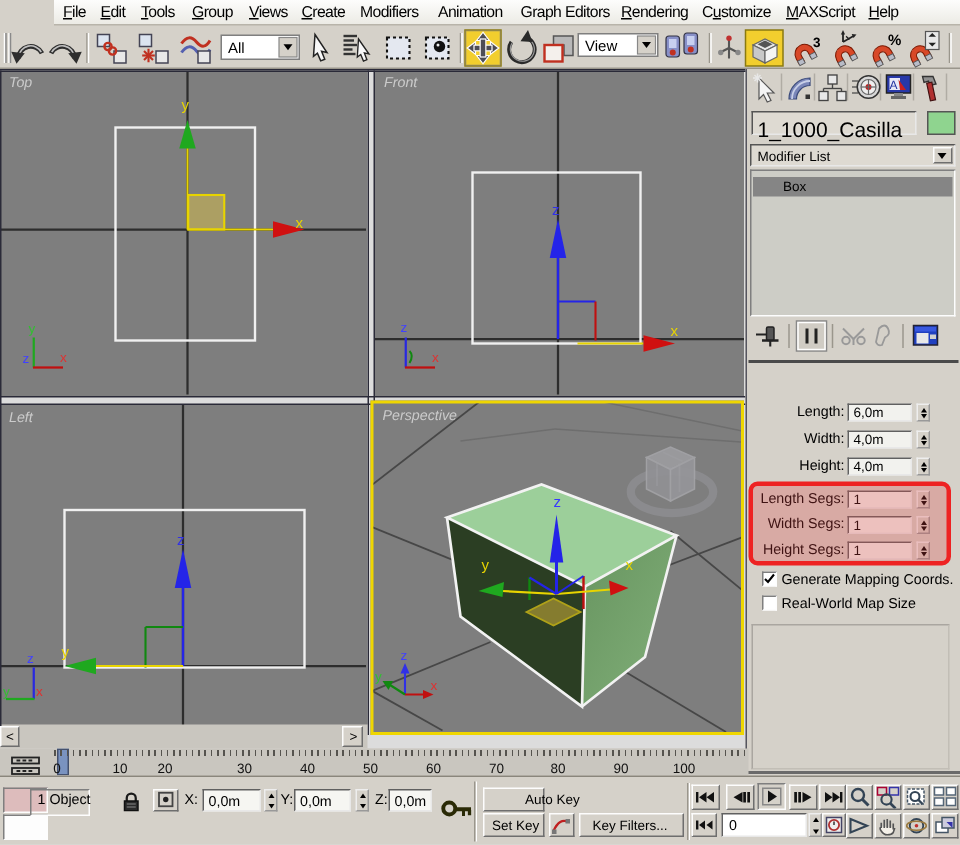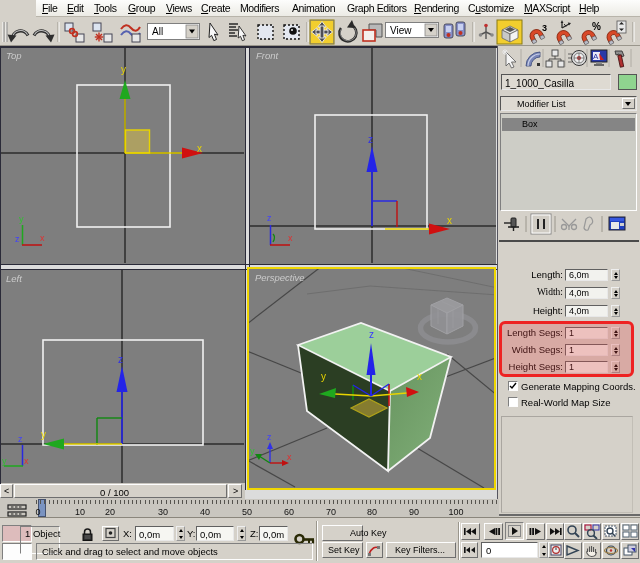--- a/index.html
+++ b/index.html
@@ -438,26 +438,26 @@
 <rect x="4" y="15" width="10" height="2" fill="#666"></rect>
 </g>
 
 <g transform="translate(114,3)">
 <polygon points="3,2 10,2 12,7 8,8 7,5 4,6" fill="#909090" stroke="#333" stroke-width="0.9"></polygon>
 <rect x="7" y="6" width="3.5" height="12" fill="#b03030" stroke="#401010" stroke-width="0.8" transform="rotate(-12 8.75 12)"></rect>
 </g>
 </svg>
 
 <div class="fld" style="left:3px;top:28px;width:110px;height:16px;border-color:#555 #e8e8e8 #e8e8e8 #555;background:#dedad2;">
-<span style="position:absolute;left:3px;top:3px;font-size:10px;">1_1000_Casilla</span>
+<span style="position:absolute;left:3px;top:3px;font-size:14px;">1_1000_Casilla</span>
     </div>
 <div class="abs" style="left:120px;top:28px;width:19px;height:16px;background:#8fd48f;border:1px solid #555;"></div>
 
 <div class="fld" style="left:2px;top:50px;width:137px;height:15px;background:#dedad2;border-color:#555 #e8e8e8 #e8e8e8 #555;">
-<span style="position:absolute;left:4px;top:2px;font-size:9px;margin-left:12px;">Modifier List</span>
+<span style="position:absolute;left:4px;top:2px;font-size:9px;">Modifier List</span>
 <div class="abs raised" style="right:1px;top:1px;width:13px;height:11px;background:#d5d1c9;">
 <svg width="11" height="9">
           <polygon points="2,3 8,3 5,7" fill="#000"></polygon>
         </svg>
       </div>
 </div>
 
 <div class="abs sunken" style="left:2px;top:67px;width:137px;height:98px;background:#cdcdc6;">
 <div class="abs" style="left:1px;top:4px;width:133px;height:13px;background:#858585;">
 <span style="position:absolute;left:20px;top:1px;font-size:9px;color:#000;">Box</span>
@@ -502,21 +502,21 @@
 <rect x="2" y="5" width="8" height="7" fill="#e8e8e8"></rect>
 <rect x="11" y="6" width="4" height="3" fill="#d0d0d0"></rect>
 </g>
 </svg>
 
 <div class="abs" style="left:1px;top:194px;width:140px;height:2px;background:#4a4a4a;"></div>
 
 
 <div class="abs" style="left:0;top:0;width:143px;height:470px;font-size:9.5px;">
 <span class="abs" style="right:78px;top:223px;">Length:</span>
-<span class="abs" style="right:78px;top:241px;font-family:Liberation Serif, serif;">Width:</span>
+<span class="abs" style="right:78px;top:241px;">Width:</span>
 <span class="abs" style="right:78px;top:259px;">Height:</span>
 <div class="fld" style="left:67px;top:223px;width:43px;height:12px;">
         <span style="position:absolute;left:3px;top:0px;">6,0m</span>
       </div>
 <div class="fld" style="left:67px;top:241px;width:43px;height:12px;">
         <span style="position:absolute;left:3px;top:0px;">4,0m</span>
       </div>
 <div class="fld" style="left:67px;top:259px;width:43px;height:12px;">
         <span style="position:absolute;left:3px;top:0px;">4,0m</span>
       </div>
@@ -552,23 +552,20 @@
 </div>
 
 <div class="abs" style="left:3px;top:370px;width:132px;height:97px;border:1px solid #c2beb6;border-top-color:#aaa6a0;border-left-color:#aaa6a0;"></div>
 
 <div class="abs" style="left:0;top:468px;width:143px;height:2px;background:#6a6a6a;"></div>
 </div>
 
 <div class="abs" id="timeslider" style="left:0;top:483px;width:245px;height:16px;background:#c9c6bf;">
 <div class="btn" style="left:0;top:1px;width:13px;height:14px;font-size:9px;">
       <span style="position:absolute;left:3px;top:1px;">&lt;</span>
-    </div>
-<div class="btn" style="left:14px;top:1px;width:213px;height:14px;">
-      <span style="position:absolute;left:85px;top:2px;font-size:9.5px;">0 / 100</span>
     </div>
 <div class="btn" style="left:228px;top:1px;width:14px;height:14px;font-size:9px;">
       <span style="position:absolute;left:4px;top:1px;">&gt;</span>
     </div>
 </div>
 
 <div class="abs" id="ruler" style="left:0;top:499px;width:499px;height:18px;background:#c9c6bf;overflow:hidden;">
 <svg width="499" height="18" id="rulersvg">
 <g transform="translate(8,6)">
 <rect x="0" y="0" width="18" height="4" fill="none" stroke="#222" stroke-width="1.2"></rect>
@@ -592,21 +589,21 @@
 <span class="abs" style="left:414px;transform:translateX(-50%);">90</span>
 <span class="abs" style="left:456px;transform:translateX(-50%);">100</span>
 </div>
 </div>
 
 <div class="abs" id="statusbar" style="left:0;top:517px;width:640px;height:46px;background:#d5d1c9;border-top:1px solid #8a867c;">
 
 <div class="abs sunken" style="left:2px;top:7px;width:30px;height:17px;background:#ddbcbc;"></div>
 <div class="abs sunken" style="left:2px;top:25px;width:30px;height:17px;background:#fdfdfd;"></div>
 
-<div class="abs sunken" style="left:20px;top:8px;width:40px;height:28px;">
+<div class="abs sunken" style="left:20px;top:8px;width:40px;height:18px;">
       <span style="position:absolute;left:4px;top:1px;font-size:9.5px;">1 Object</span>
     </div>
 
 <svg class="abs" style="left:81px;top:10px;" width="13" height="13">
 <path d="M3.5,6 v-2 a3,3 0 0 1 6,0 v2" fill="none" stroke="#1a1a1a" stroke-width="1.5"></path>
 <rect x="2" y="6" width="9" height="6.5" fill="#2a2a2a" stroke="#111" stroke-width="1"></rect>
 <line x1="3.5" y1="8" x2="9.5" y2="8" stroke="#888" stroke-width="0.7"></line>
 <line x1="3.5" y1="10" x2="9.5" y2="10" stroke="#888" stroke-width="0.7"></line>
 </svg>
 
@@ -632,23 +629,20 @@
       <span style="position:absolute;left:3px;top:2px;font-size:9.5px;">0,0m</span>
     </div>
 
 <svg class="abs" style="left:293px;top:14px;" width="24" height="16">
 <circle cx="6.5" cy="7" r="4" fill="none" stroke="#2a2a06" stroke-width="2.6"></circle>
 <line x1="10.5" y1="7.5" x2="21" y2="7.5" stroke="#2a2a06" stroke-width="2.6"></line>
 <line x1="16" y1="8" x2="16" y2="12" stroke="#2a2a06" stroke-width="2"></line>
 <line x1="20" y1="8" x2="20" y2="11.5" stroke="#2a2a06" stroke-width="2.2"></line>
 </svg>
 
-<div class="abs sunken" style="left:36px;top:25px;width:277px;height:17px;">
-      <span style="position:absolute;left:5px;top:2px;font-size:9.5px;">Click and drag to select and move objects</span>
-    </div>
 
 <div class="abs" style="left:316px;top:3px;width:2px;height:40px;border-left:1px solid #9a968c;border-right:1px solid #fff;"></div>
 <div class="btn" style="left:322px;top:7px;width:41px;height:16px;">
       <span style="position:absolute;left:3px;top:2px;font-size:9px;margin-left:24px;">Auto Key</span>
     </div>
 <div class="btn" style="left:322px;top:24px;width:41px;height:16px;">
       <span style="position:absolute;left:5px;top:2px;font-size:9px;">Set Key</span>
     </div>
 <div class="btn" style="left:366px;top:24px;width:17px;height:16px;">
 <svg width="15" height="14">

